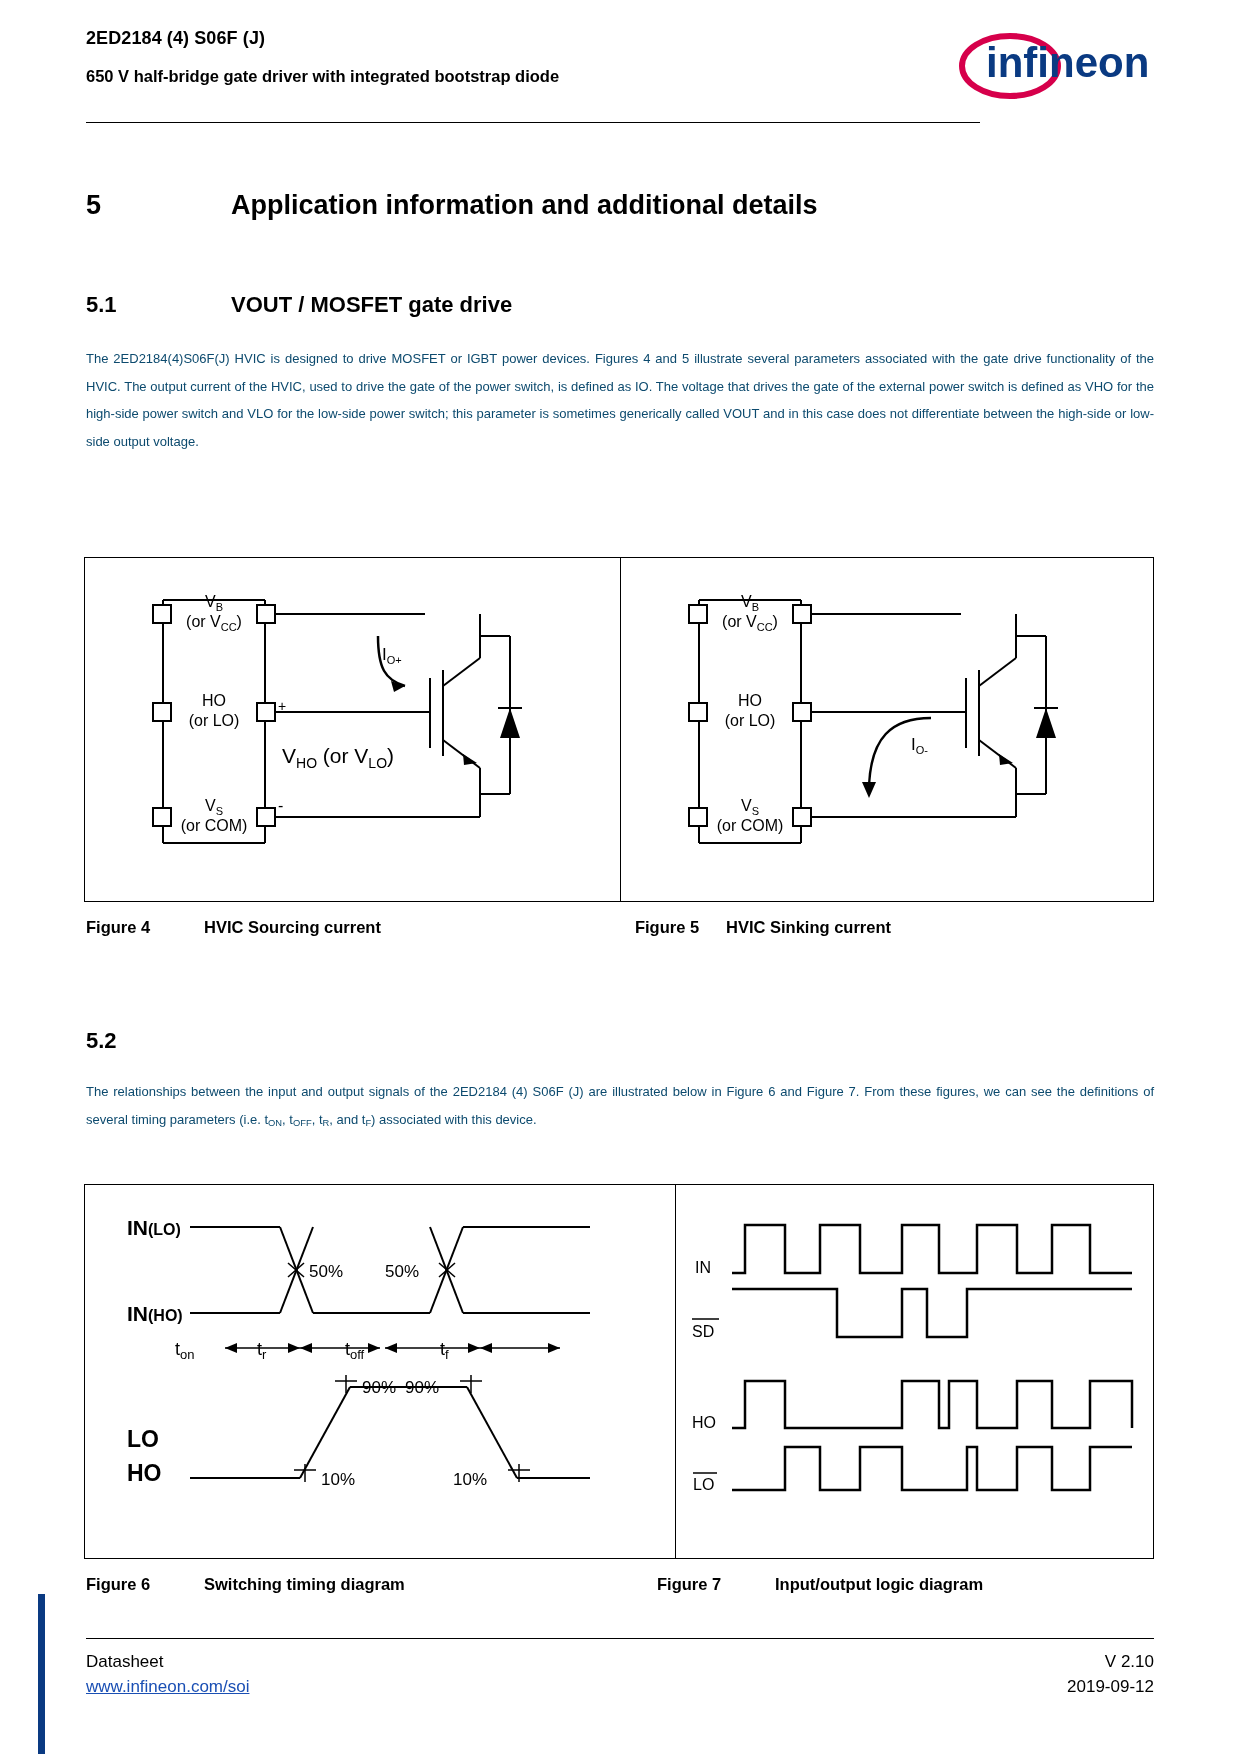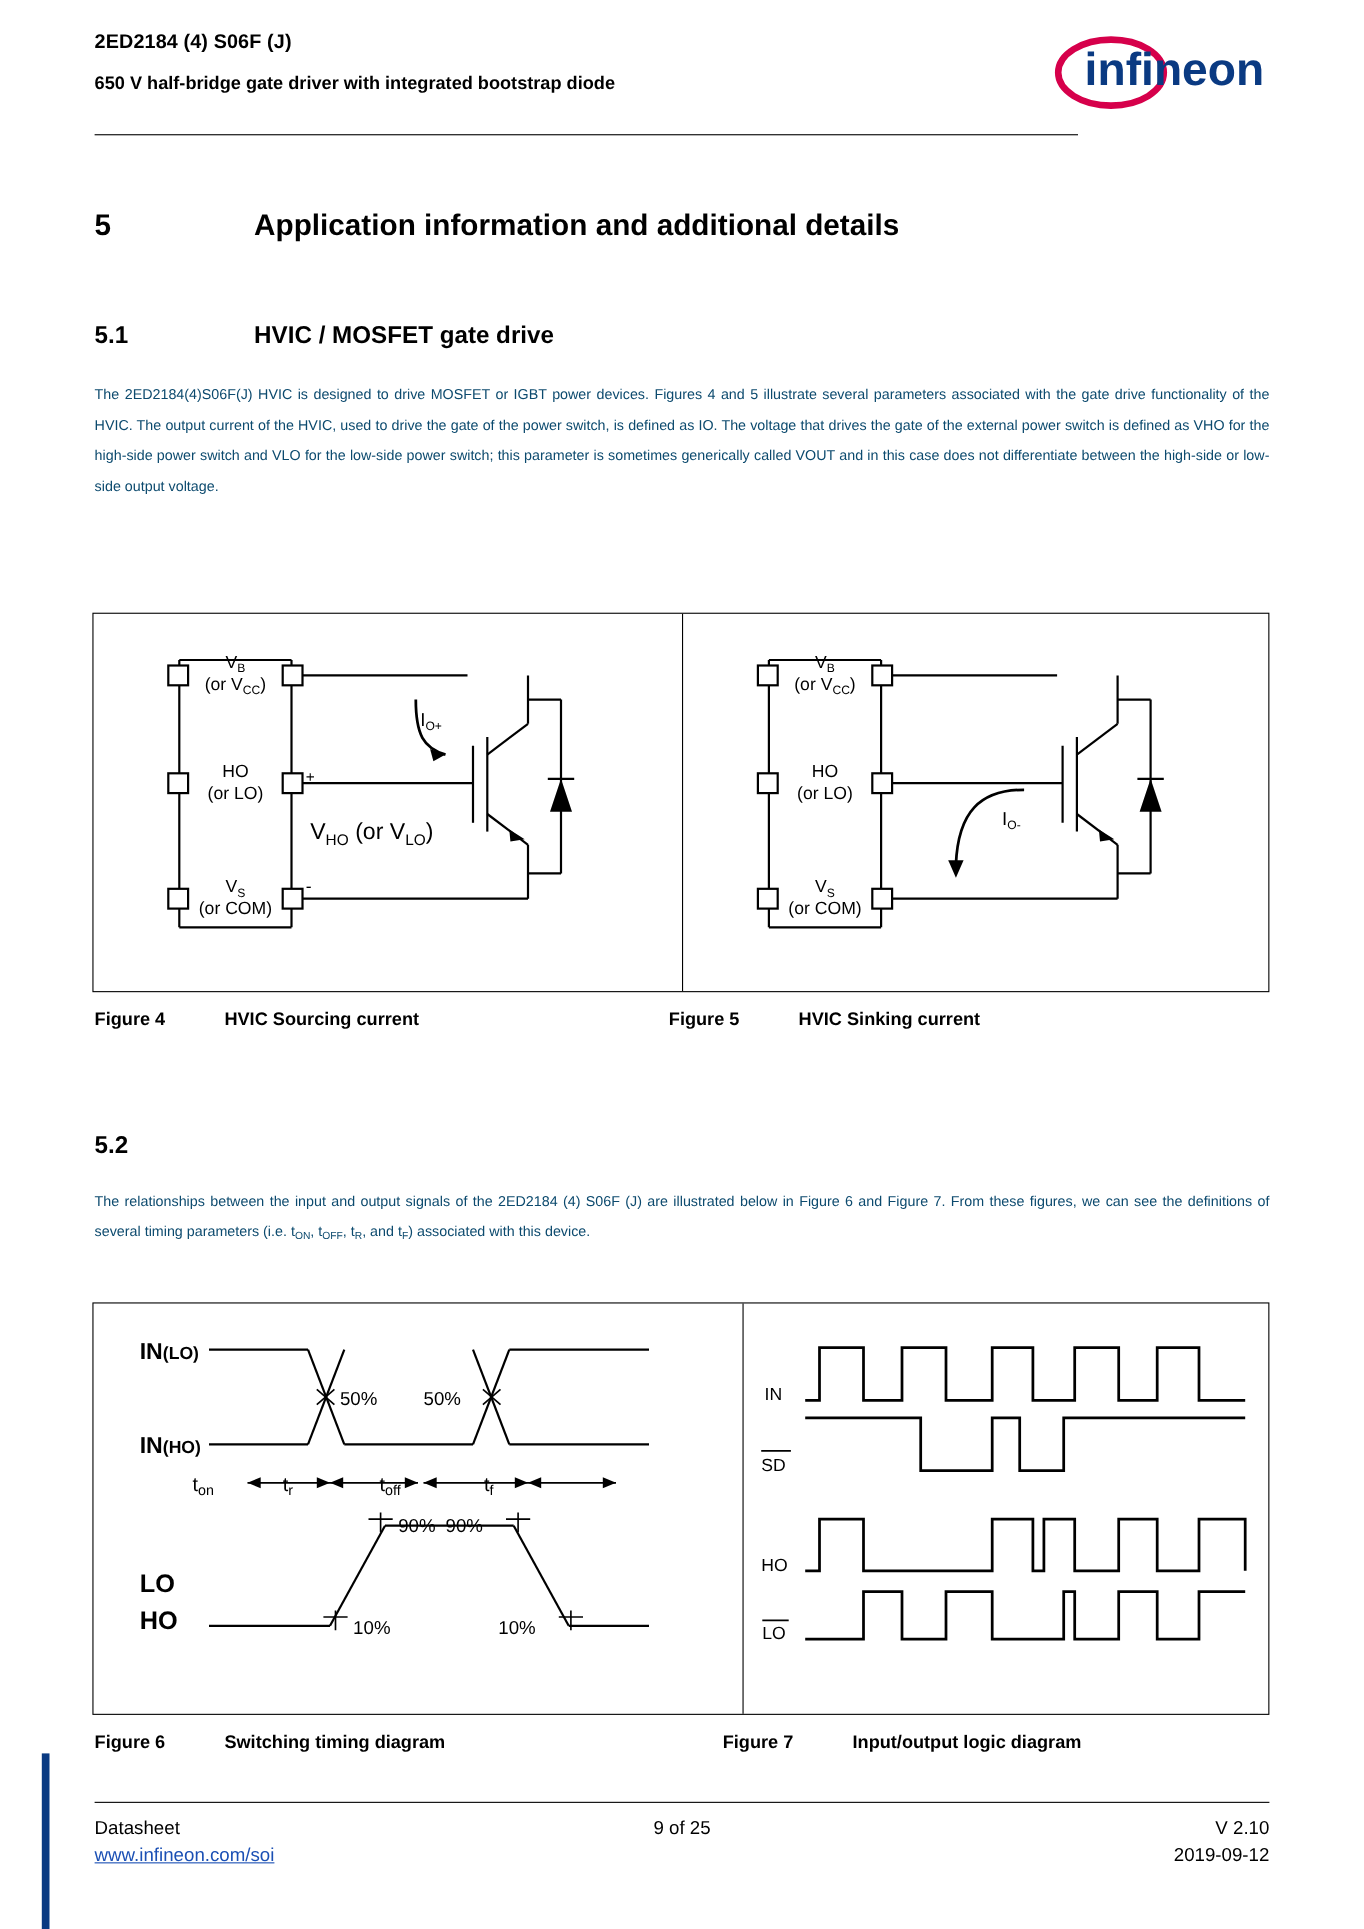--- a/index.html
+++ b/index.html
@@ -151,21 +151,21 @@
 
   .figcaption {
     position: absolute;
     font-size: 16.5px;
     font-weight: bold;
     white-space: nowrap;
   }
   .figcaption .num { display: inline-block; width: 118px; }
 
   #cap4 { left: 86px; top: 918px; }
-  #cap5 { left: 608px; top: 918px; }
+  #cap5 { left: 608px; top: 918px; text-align: center; }
   #cap6 { left: 86px; top: 1575px; }
   #cap7 { left: 657px; top: 1575px; }
 
   
   .footer-rule {
     position: absolute;
     left: 86px;
     top: 1638px;
     width: 1068px;
     height: 1px;
@@ -227,21 +227,21 @@
     </svg>
   </div>
 
   <div class="h1-row" id="h1-5">
     <div class="h1-num">5</div>
     <div class="h1-text">Application information and additional details</div>
   </div>
 
   <div class="h2-row" id="h2-51">
     <div class="h2-num">5.1</div>
-    <div class="h2-text">HVIC  / MOSFET gate drive</div>
+    <div class="h2-text">VOUT  / MOSFET gate drive</div>
   </div>
 
   <div class="para" id="para-51">The 2ED2184(4)S06F(J) HVIC is designed to drive MOSFET or IGBT power devices. Figures 4 and 5 illustrate several parameters associated with the gate drive functionality of the HVIC. The output current of the HVIC, used to drive the gate of the power switch, is defined as IO. The voltage that drives the gate of the external power switch is defined as VHO for the high-side power switch and VLO for the low-side power switch; this parameter is sometimes generically called VOUT and in this case does not differentiate between the high-side or low-side output voltage.</div>
 
   <div class="figbox" id="figbox-45">
     <div class="divider"></div>
 
     <svg width="533" height="343" viewBox="0 0 533 343" style="position:absolute;left:0;top:0;">
 
       <line x1="78" y1="42" x2="78" y2="285" stroke="#000" stroke-width="2"></line>
@@ -443,20 +443,19 @@
   </div>
   <div class="figcaption" id="cap7">
     <span class="num">Figure 7</span><span>Input/output logic diagram</span>
   </div>
 
   <div class="footer-rule"></div>
   <div class="footer" id="footer-left">
     <div>Datasheet</div>
     <a href="#">www.infineon.com/soi</a>
   </div>
-  <div class="footer" id="footer-center">9 of 25</div>
   <div class="footer" id="footer-right">
     <div>V 2.10</div>
     <div>2019-09-12</div>
   </div>
 
   <div class="edge-bar"></div>
 </div>
 
 </body></html>

